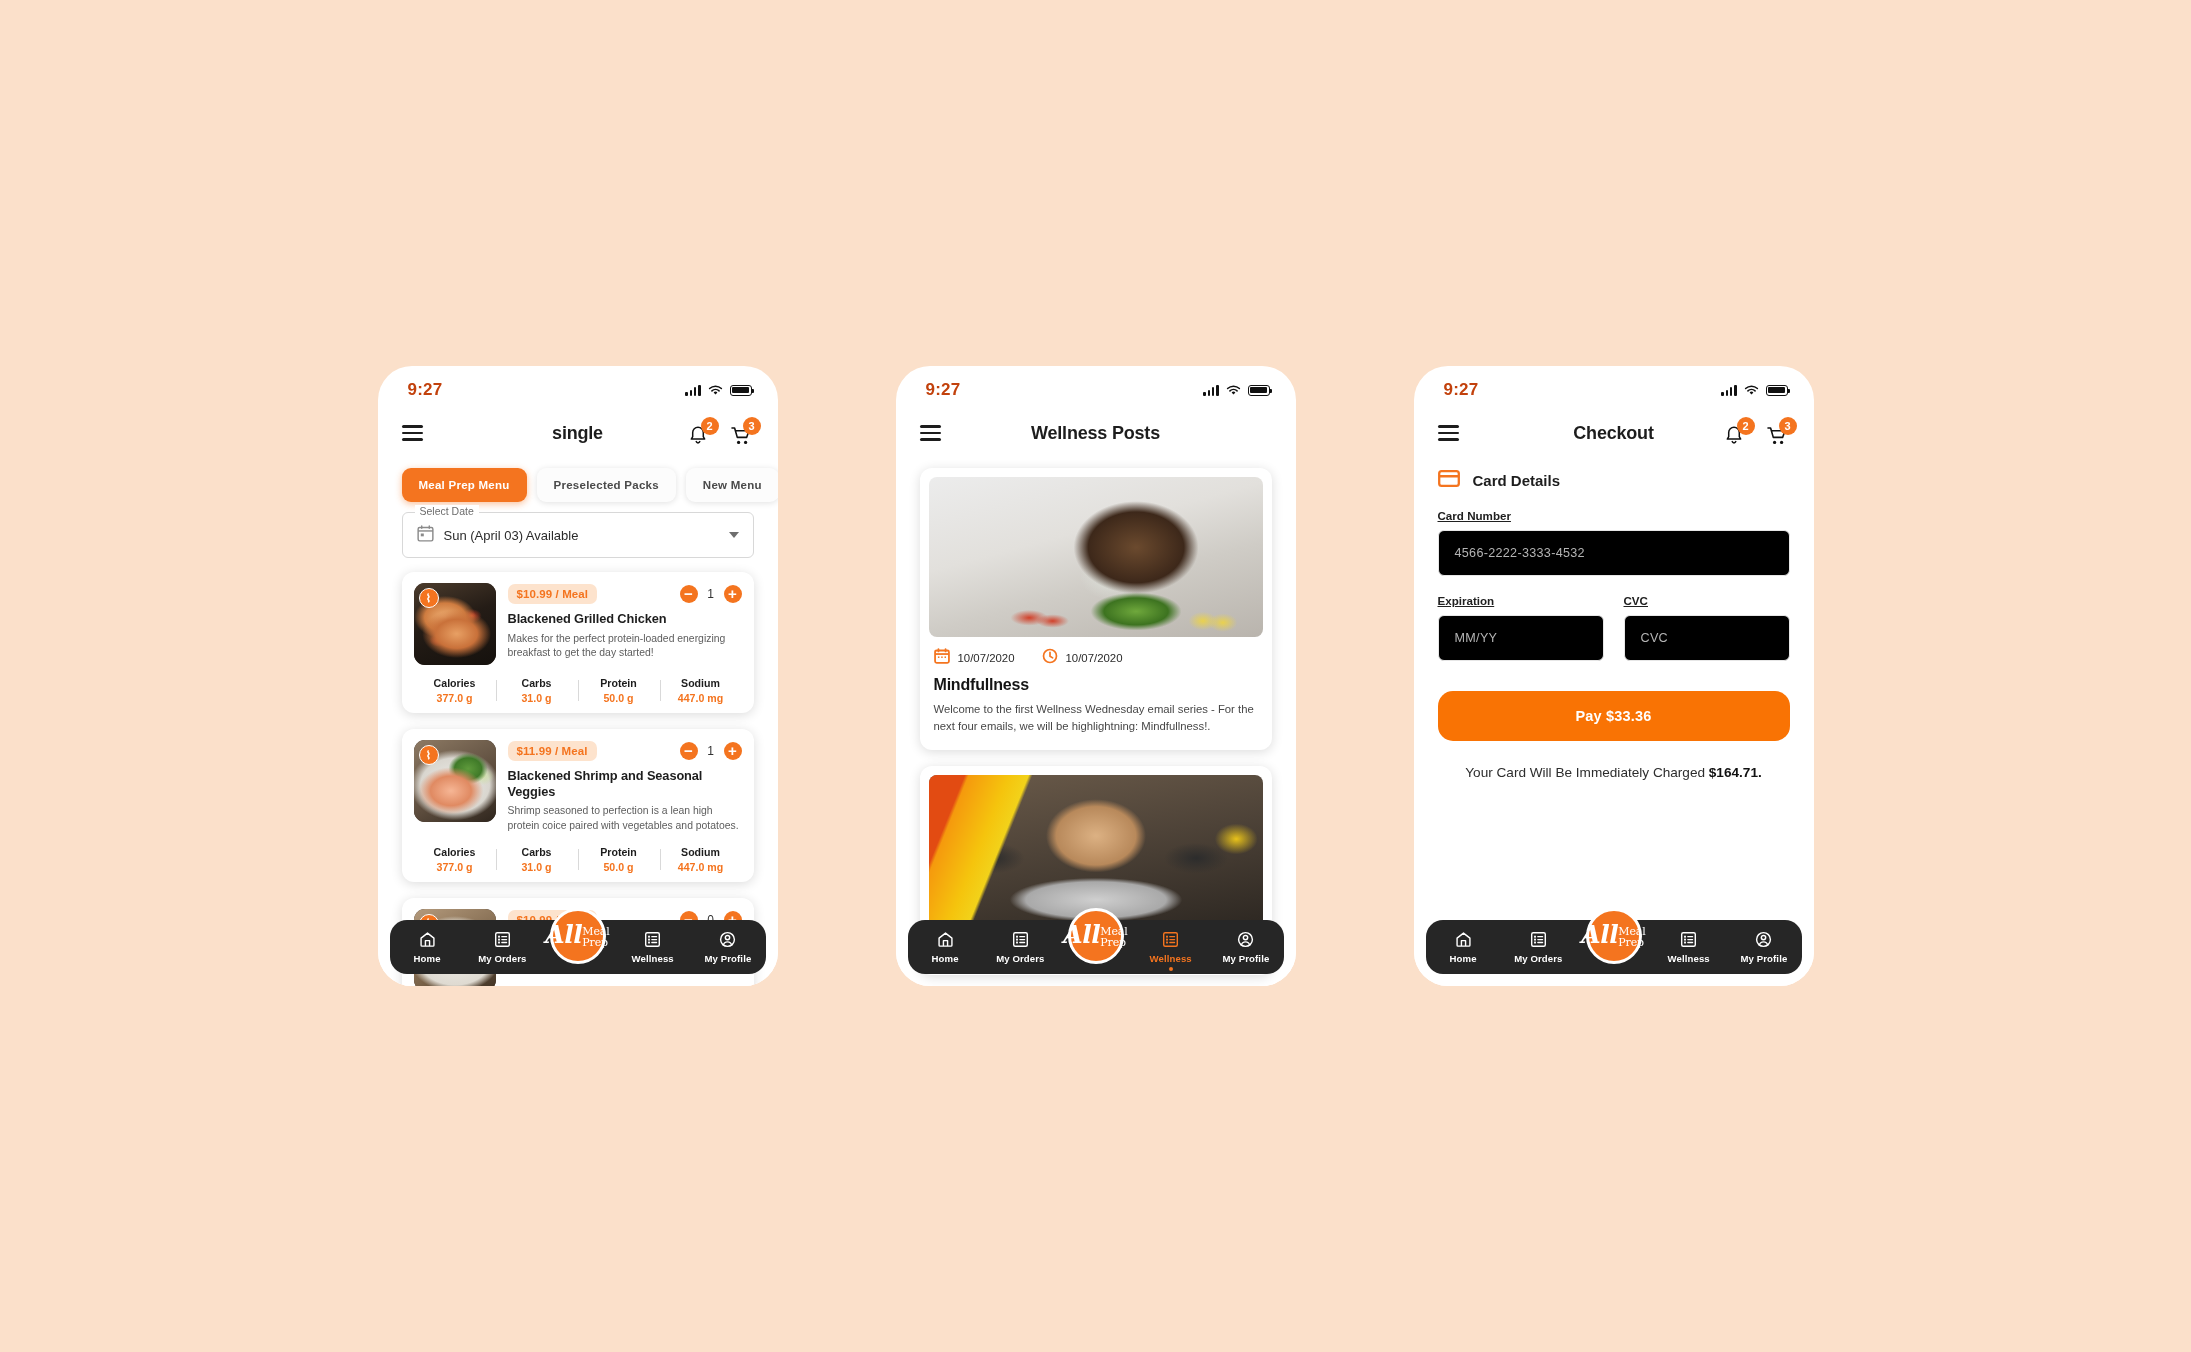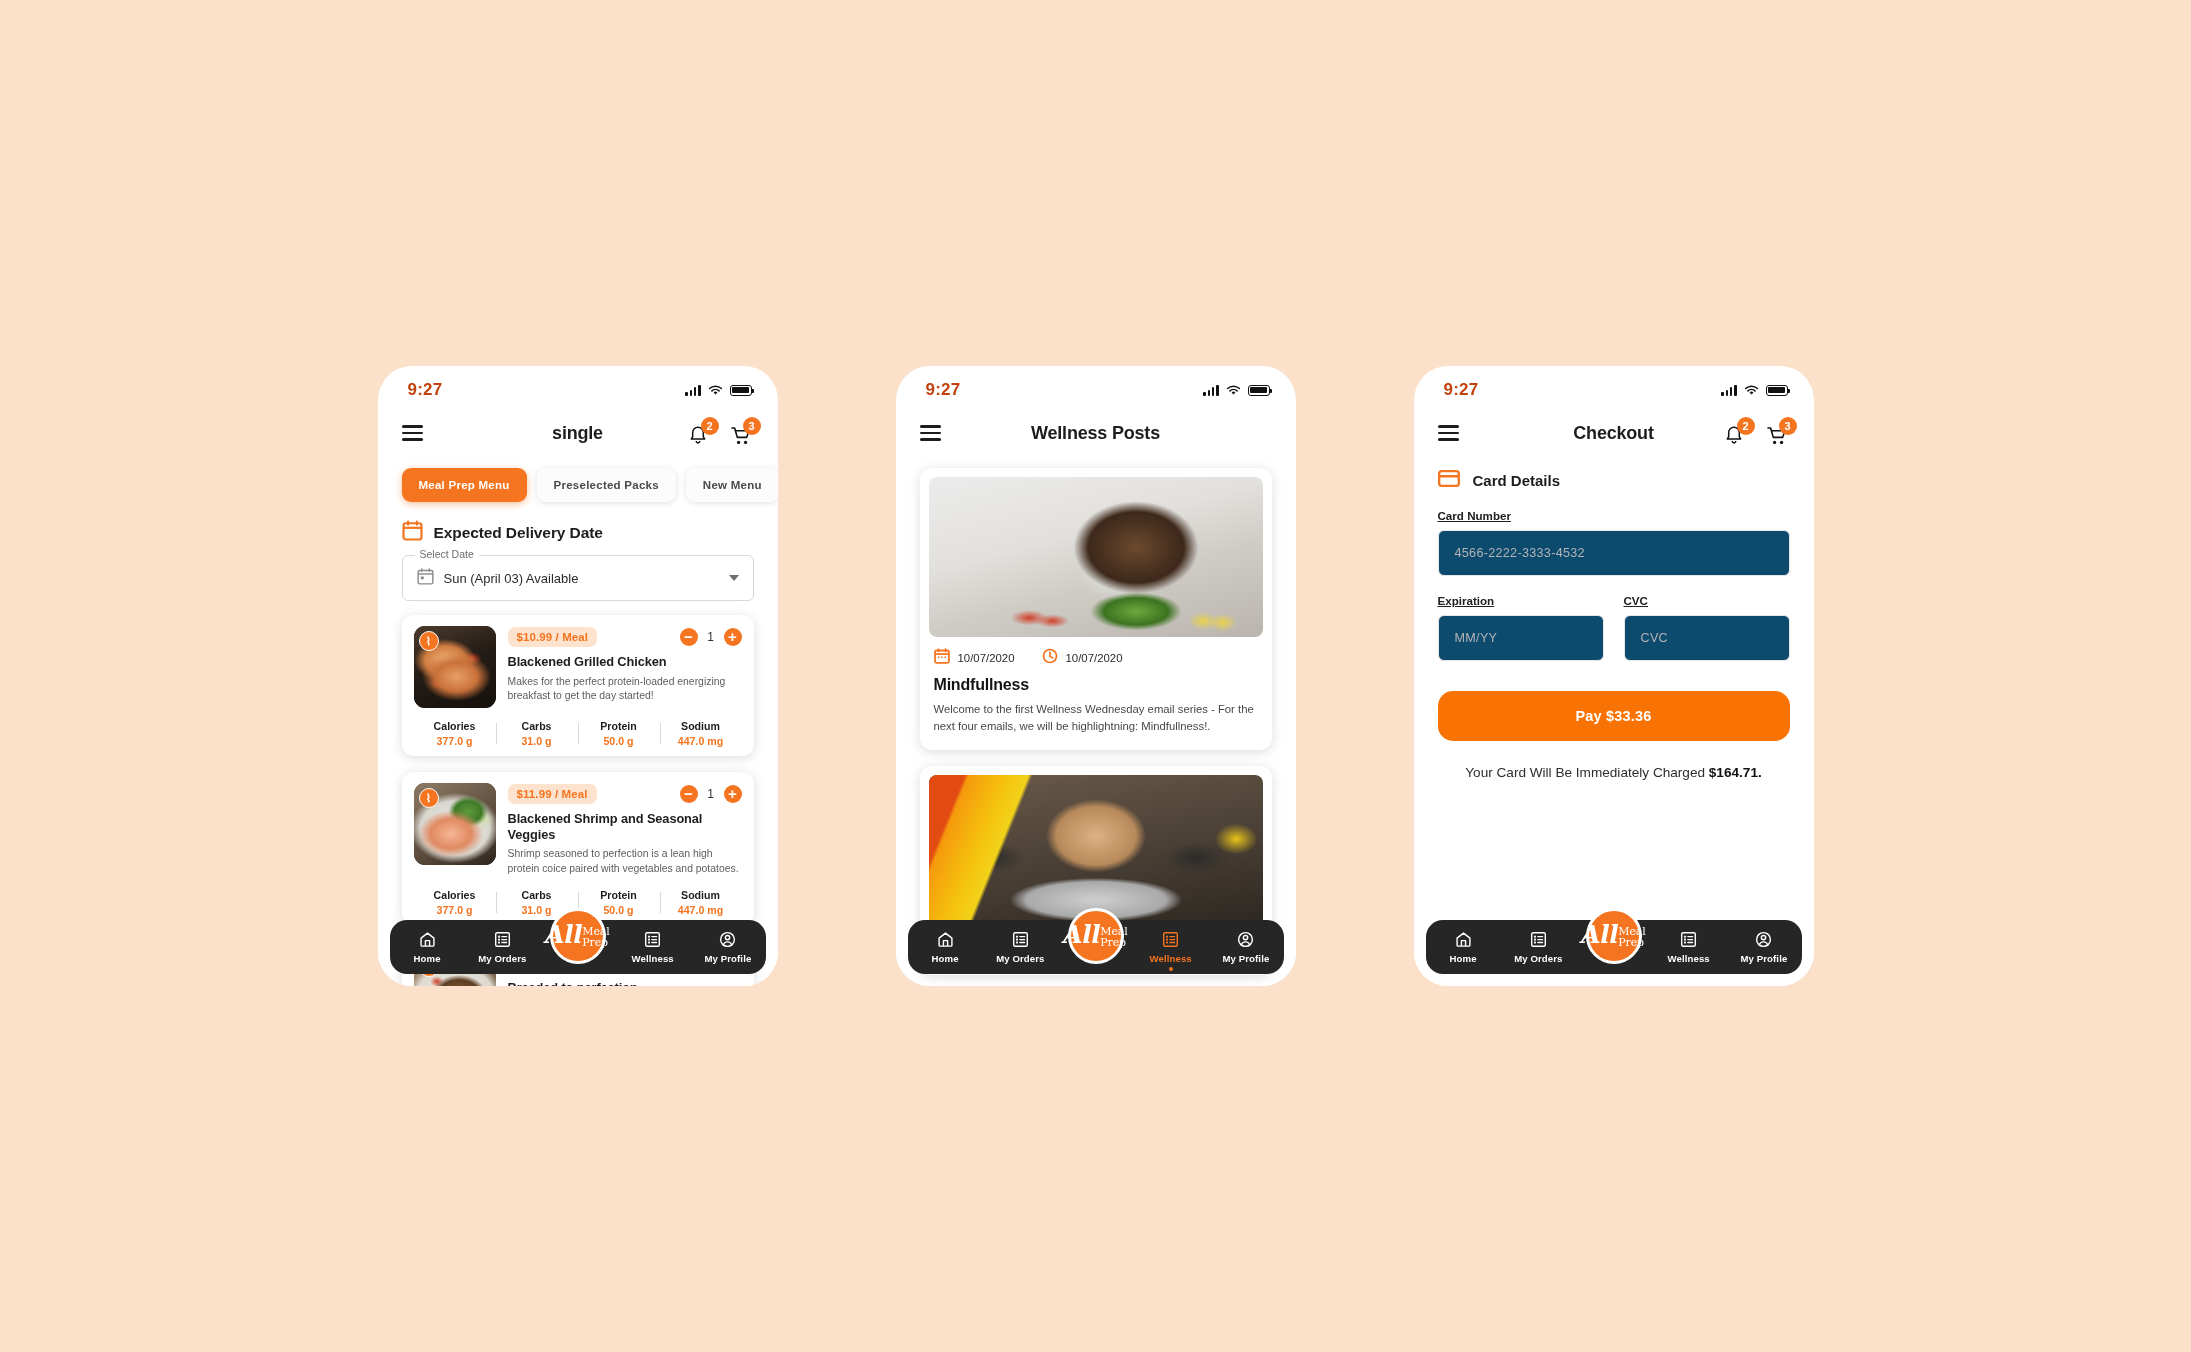--- a/index.html
+++ b/index.html
@@ -267,21 +267,21 @@
   }
   .input {
     height: 46px;
     border: 1.3px solid #e6e6e6;
     border-radius: 6px;
     display:flex; align-items:center;
     padding: 0 16px;
     font-size: 12.6px;
     color:#b4b4b4;
     letter-spacing: .3px;
-    background:#0c4a6e;
+    background:#000000;
     cursor:text;
   }
   .row2 { display:flex; gap: 20px; margin-top: 18px; }
   .row2 > div { flex:1; }
   .pay-btn {
     margin-top: 30px;
     height: 50px;
     background:#f97304;
     border-radius: 15px;
     display:flex; align-items:center; justify-content:center;
@@ -448,30 +448,20 @@
       </div>
     </div>
 
     <div class="body">
       <div class="pills">
         <div class="pill active">Meal Prep Menu</div>
         <div class="pill">Preselected Packs</div>
         <div class="pill">New Menu</div>
       </div>
 
-      <div class="section-head">
-        <span>
-          <svg width="21" height="21" viewBox="0 0 22 22">
-              <rect x="1.6" y="3.4" width="18.8" height="17" rx="2.4" fill="none" stroke="#f4741f" stroke-width="2.3"></rect>
-              <path d="M1.6 8.2h18.8" stroke="#f4741f" stroke-width="2.3"></path>
-              <path d="M6.4 1.6v3.2M15.6 1.6v3.2" stroke="#f4741f" stroke-width="2.3" stroke-linecap="round"></path>
-            </svg>
-        </span>
-        <span class="t">Expected Delivery Date</span>
-      </div>
 
       <div class="select-wrap">
         <div class="select">
           <span class="select-label">Select Date</span>
           <span>
             <svg width="17" height="17" viewBox="0 0 18 18">
                 <rect x="1.2" y="2.6" width="15.6" height="14.2" rx="1.6" fill="none" stroke="#8a8a8a" stroke-width="1.5"></rect>
                 <path d="M1.2 6.3h15.6" stroke="#8a8a8a" stroke-width="1.5"></path>
                 <rect x="4" y="9" width="3.2" height="3" fill="#8a8a8a"></rect>
                 <path d="M5 1v2.4M13 1v2.4" stroke="#8a8a8a" stroke-width="1.5" stroke-linecap="round"></path>

